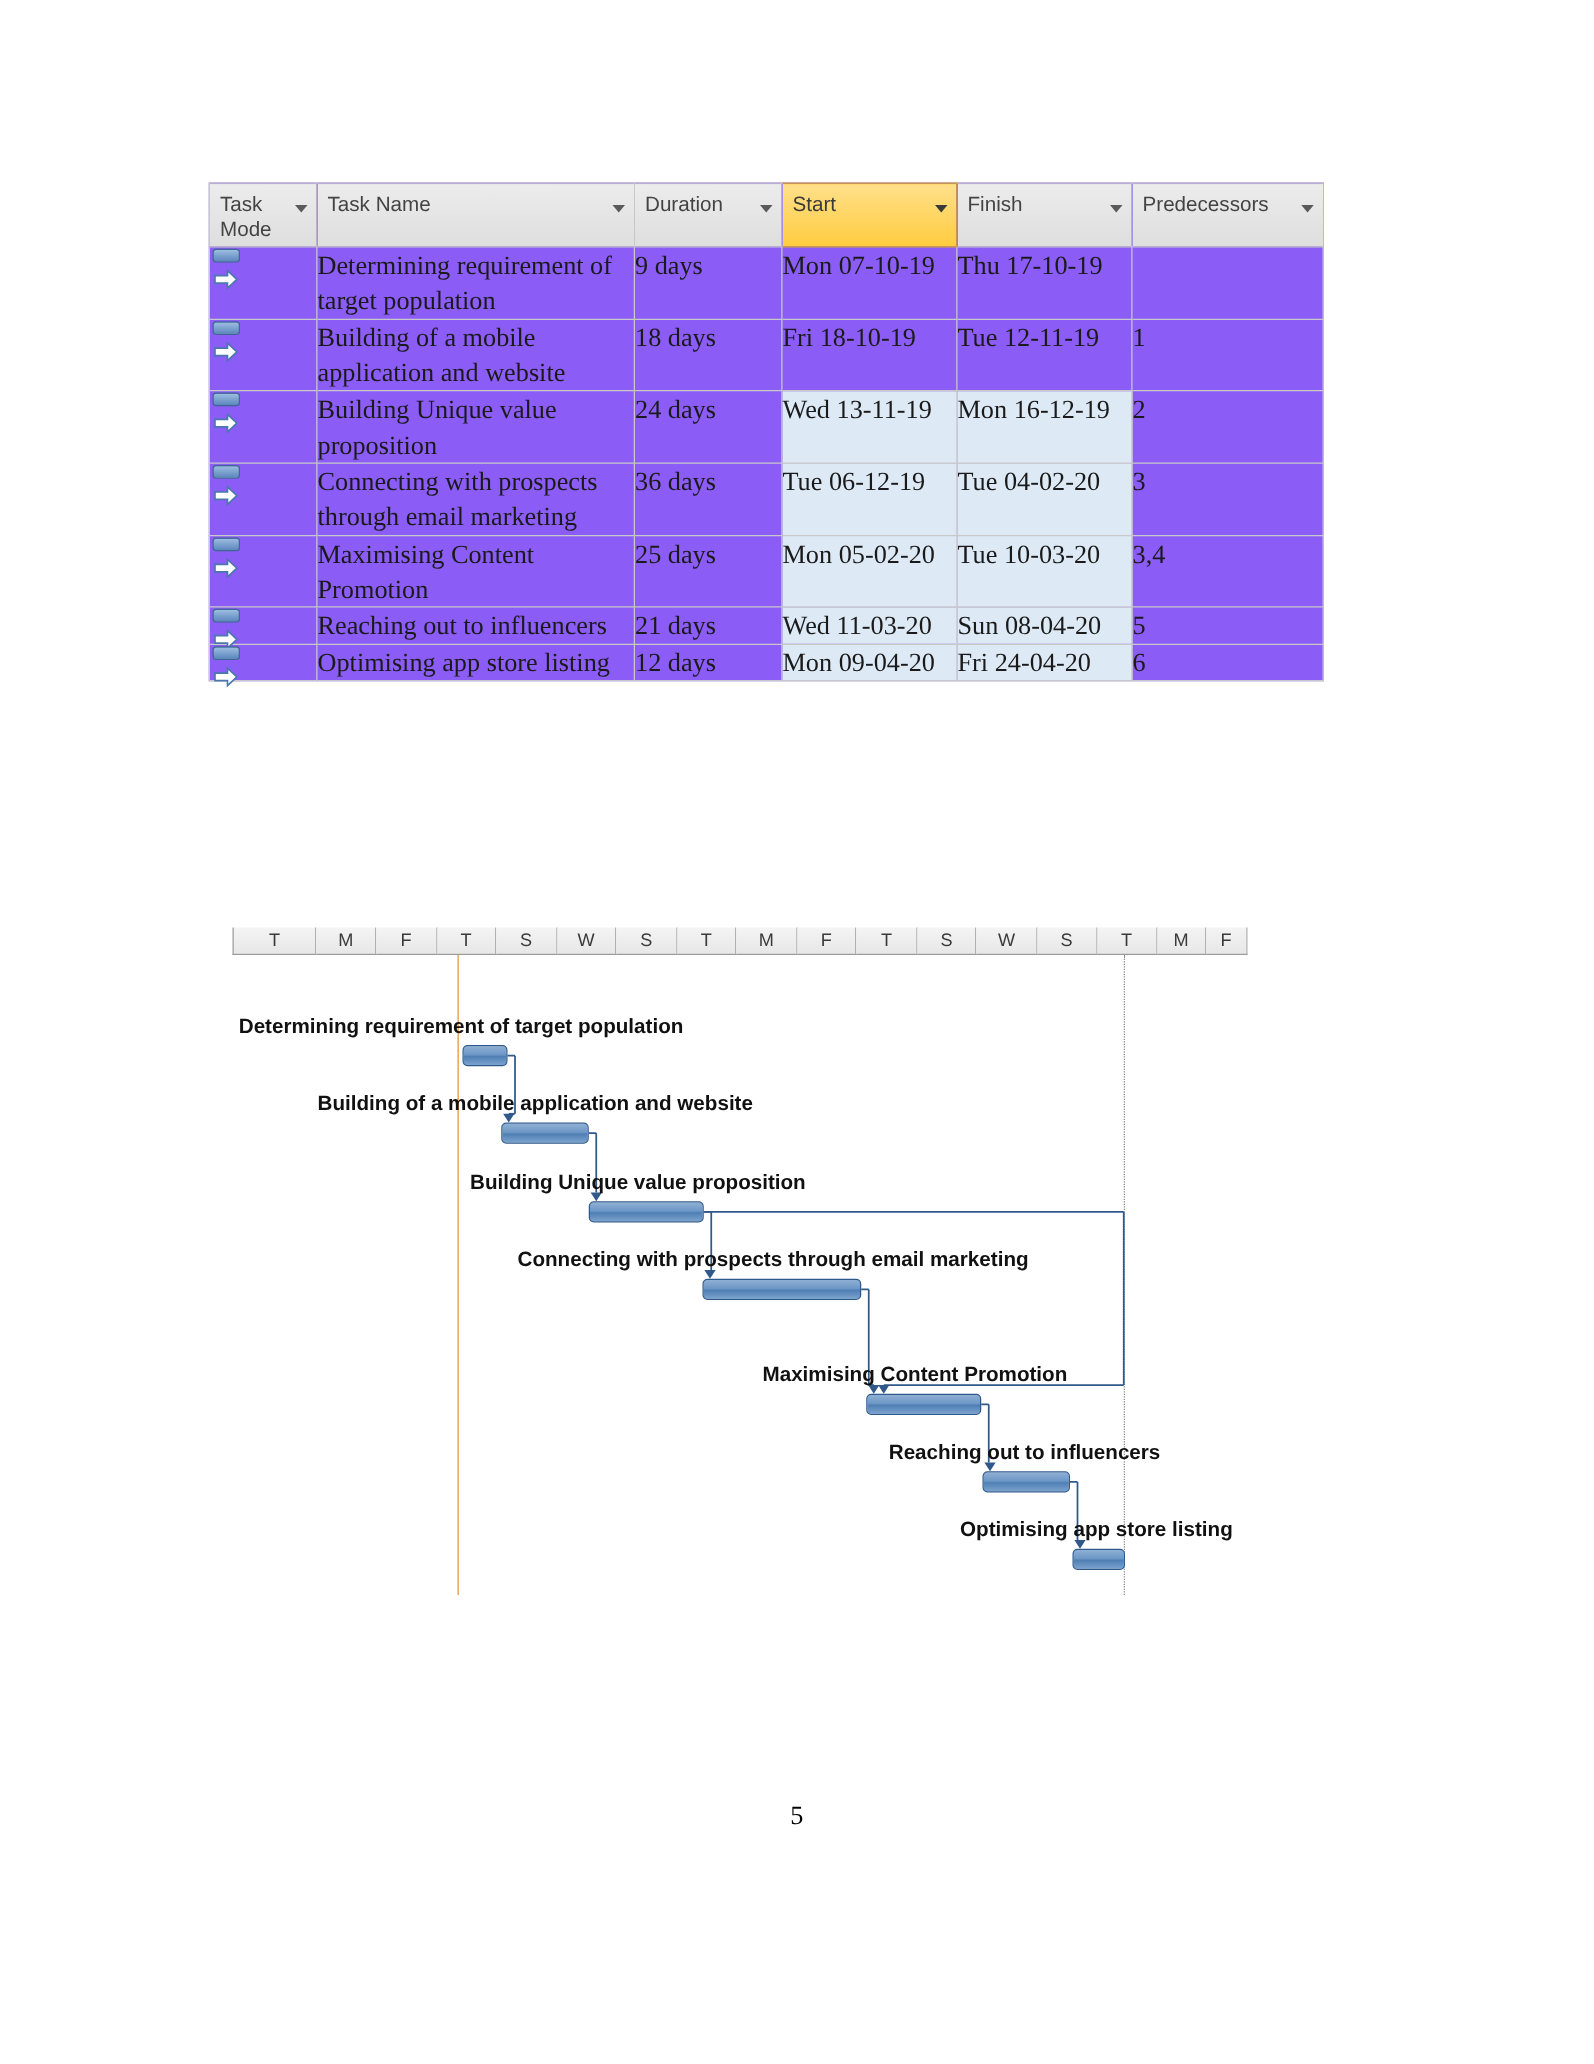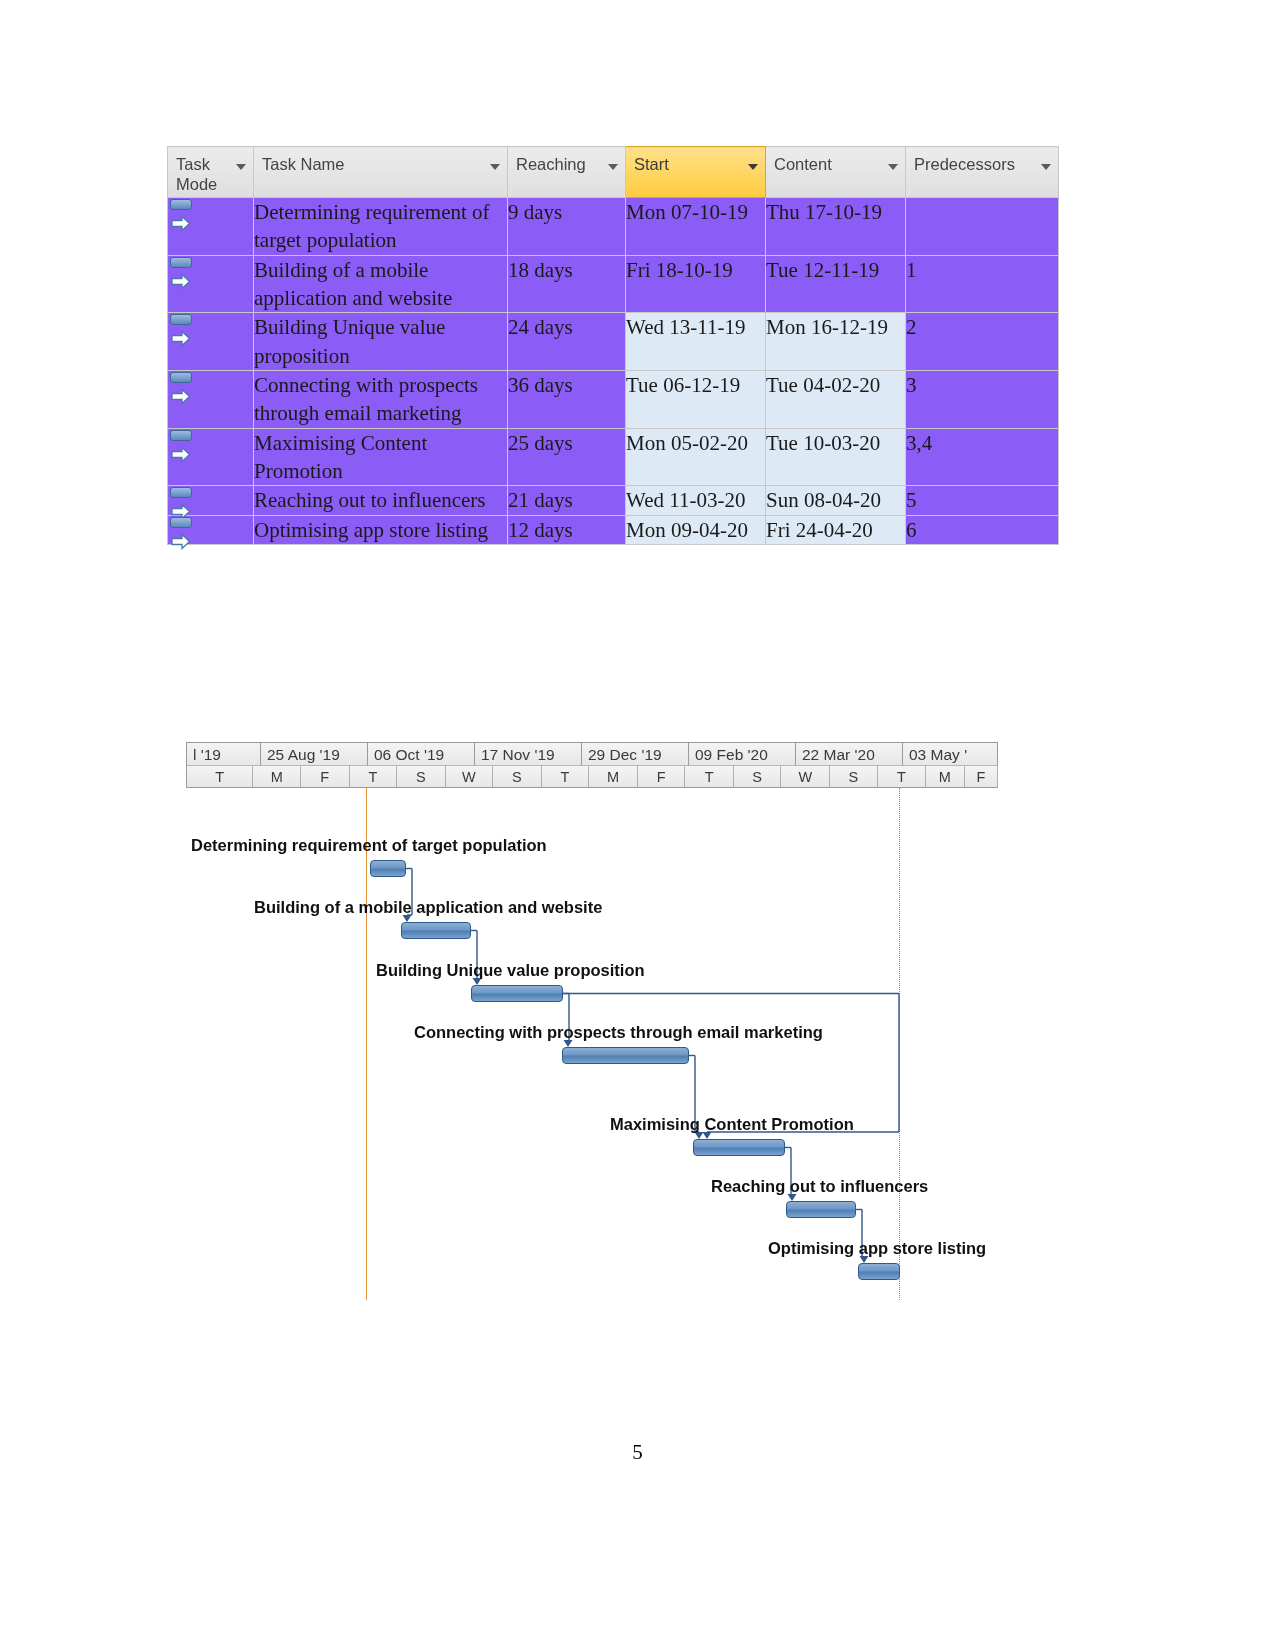--- a/index.html
+++ b/index.html
@@ -195,29 +195,29 @@
         <th>
           <span class="hdr-label">Task
 Mode</span>
           <span class="filter-arrow"></span>
         </th>
         <th>
           <span class="hdr-label">Task Name</span>
           <span class="filter-arrow"></span>
         </th>
         <th>
-          <span class="hdr-label">Reaching</span>
+          <span class="hdr-label">Duration</span>
           <span class="filter-arrow"></span>
         </th>
         <th class="sel">
           <span class="hdr-label">Start</span>
           <span class="filter-arrow"></span>
         </th>
         <th>
-          <span class="hdr-label">Content</span>
+          <span class="hdr-label">Finish</span>
           <span class="filter-arrow"></span>
         </th>
         <th>
           <span class="hdr-label">Predecessors</span>
           <span class="filter-arrow"></span>
         </th>
       </tr>
     </thead>
     <tbody id="table-body">
         <tr>
@@ -289,30 +289,20 @@
           <td class="c-start">Mon 09-04-20</td>
           <td class="c-finish">Fri 24-04-20</td>
           <td class="c-pred">6</td>
         </tr>
       </tbody>
   </table>
 </div>
 
 <div id="gantt">
   <div id="timescale">
-    <div class="ts-row ts-major" id="ts-major">
-        <div class="ts-cell" style="width: 75px;">l '19</div>
-        <div class="ts-cell" style="width: 107px;">25 Aug '19</div>
-        <div class="ts-cell" style="width: 107px;">06 Oct '19</div>
-        <div class="ts-cell" style="width: 107px;">17 Nov '19</div>
-        <div class="ts-cell" style="width: 107px;">29 Dec '19</div>
-        <div class="ts-cell" style="width: 107px;">09 Feb '20</div>
-        <div class="ts-cell" style="width: 107px;">22 Mar '20</div>
-        <div class="ts-cell" style="width: 95px;">03 May '</div>
-      </div>
     <div class="ts-row ts-minor" id="ts-minor">
         <div class="ts-cell" style="width: 75px;">T</div>
         <div class="ts-cell" style="width: 53px;">M</div>
         <div class="ts-cell" style="width: 54px;">F</div>
         <div class="ts-cell" style="width: 53px;">T</div>
         <div class="ts-cell" style="width: 54px;">S</div>
         <div class="ts-cell" style="width: 53px;">W</div>
         <div class="ts-cell" style="width: 54px;">S</div>
         <div class="ts-cell" style="width: 53px;">T</div>
         <div class="ts-cell" style="width: 54px;">M</div>

